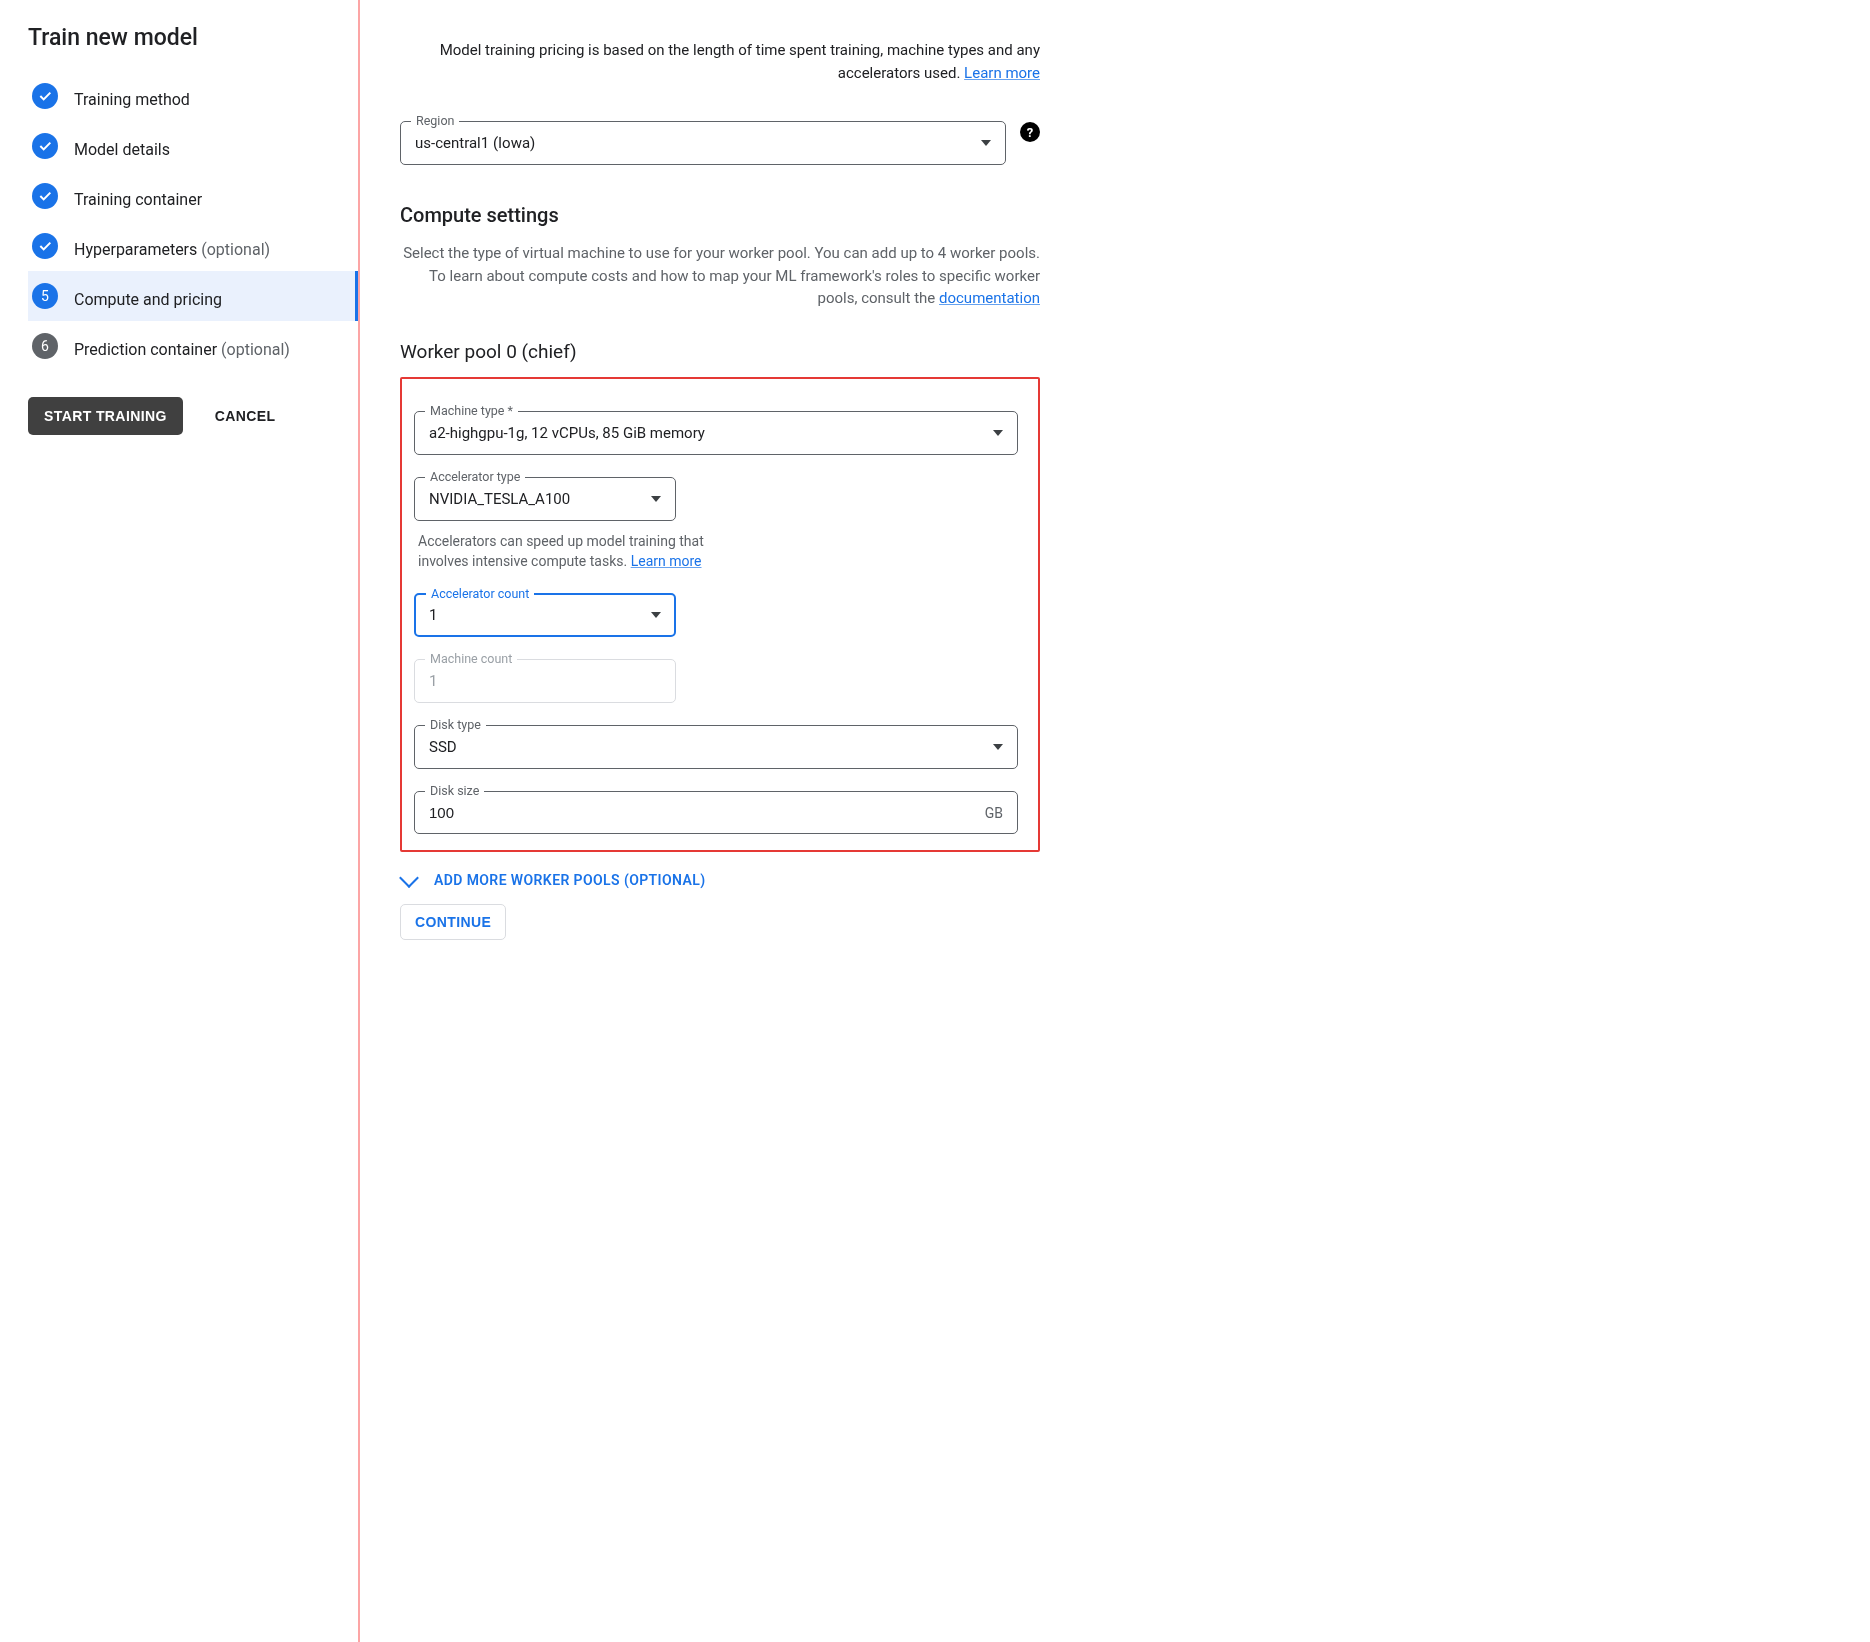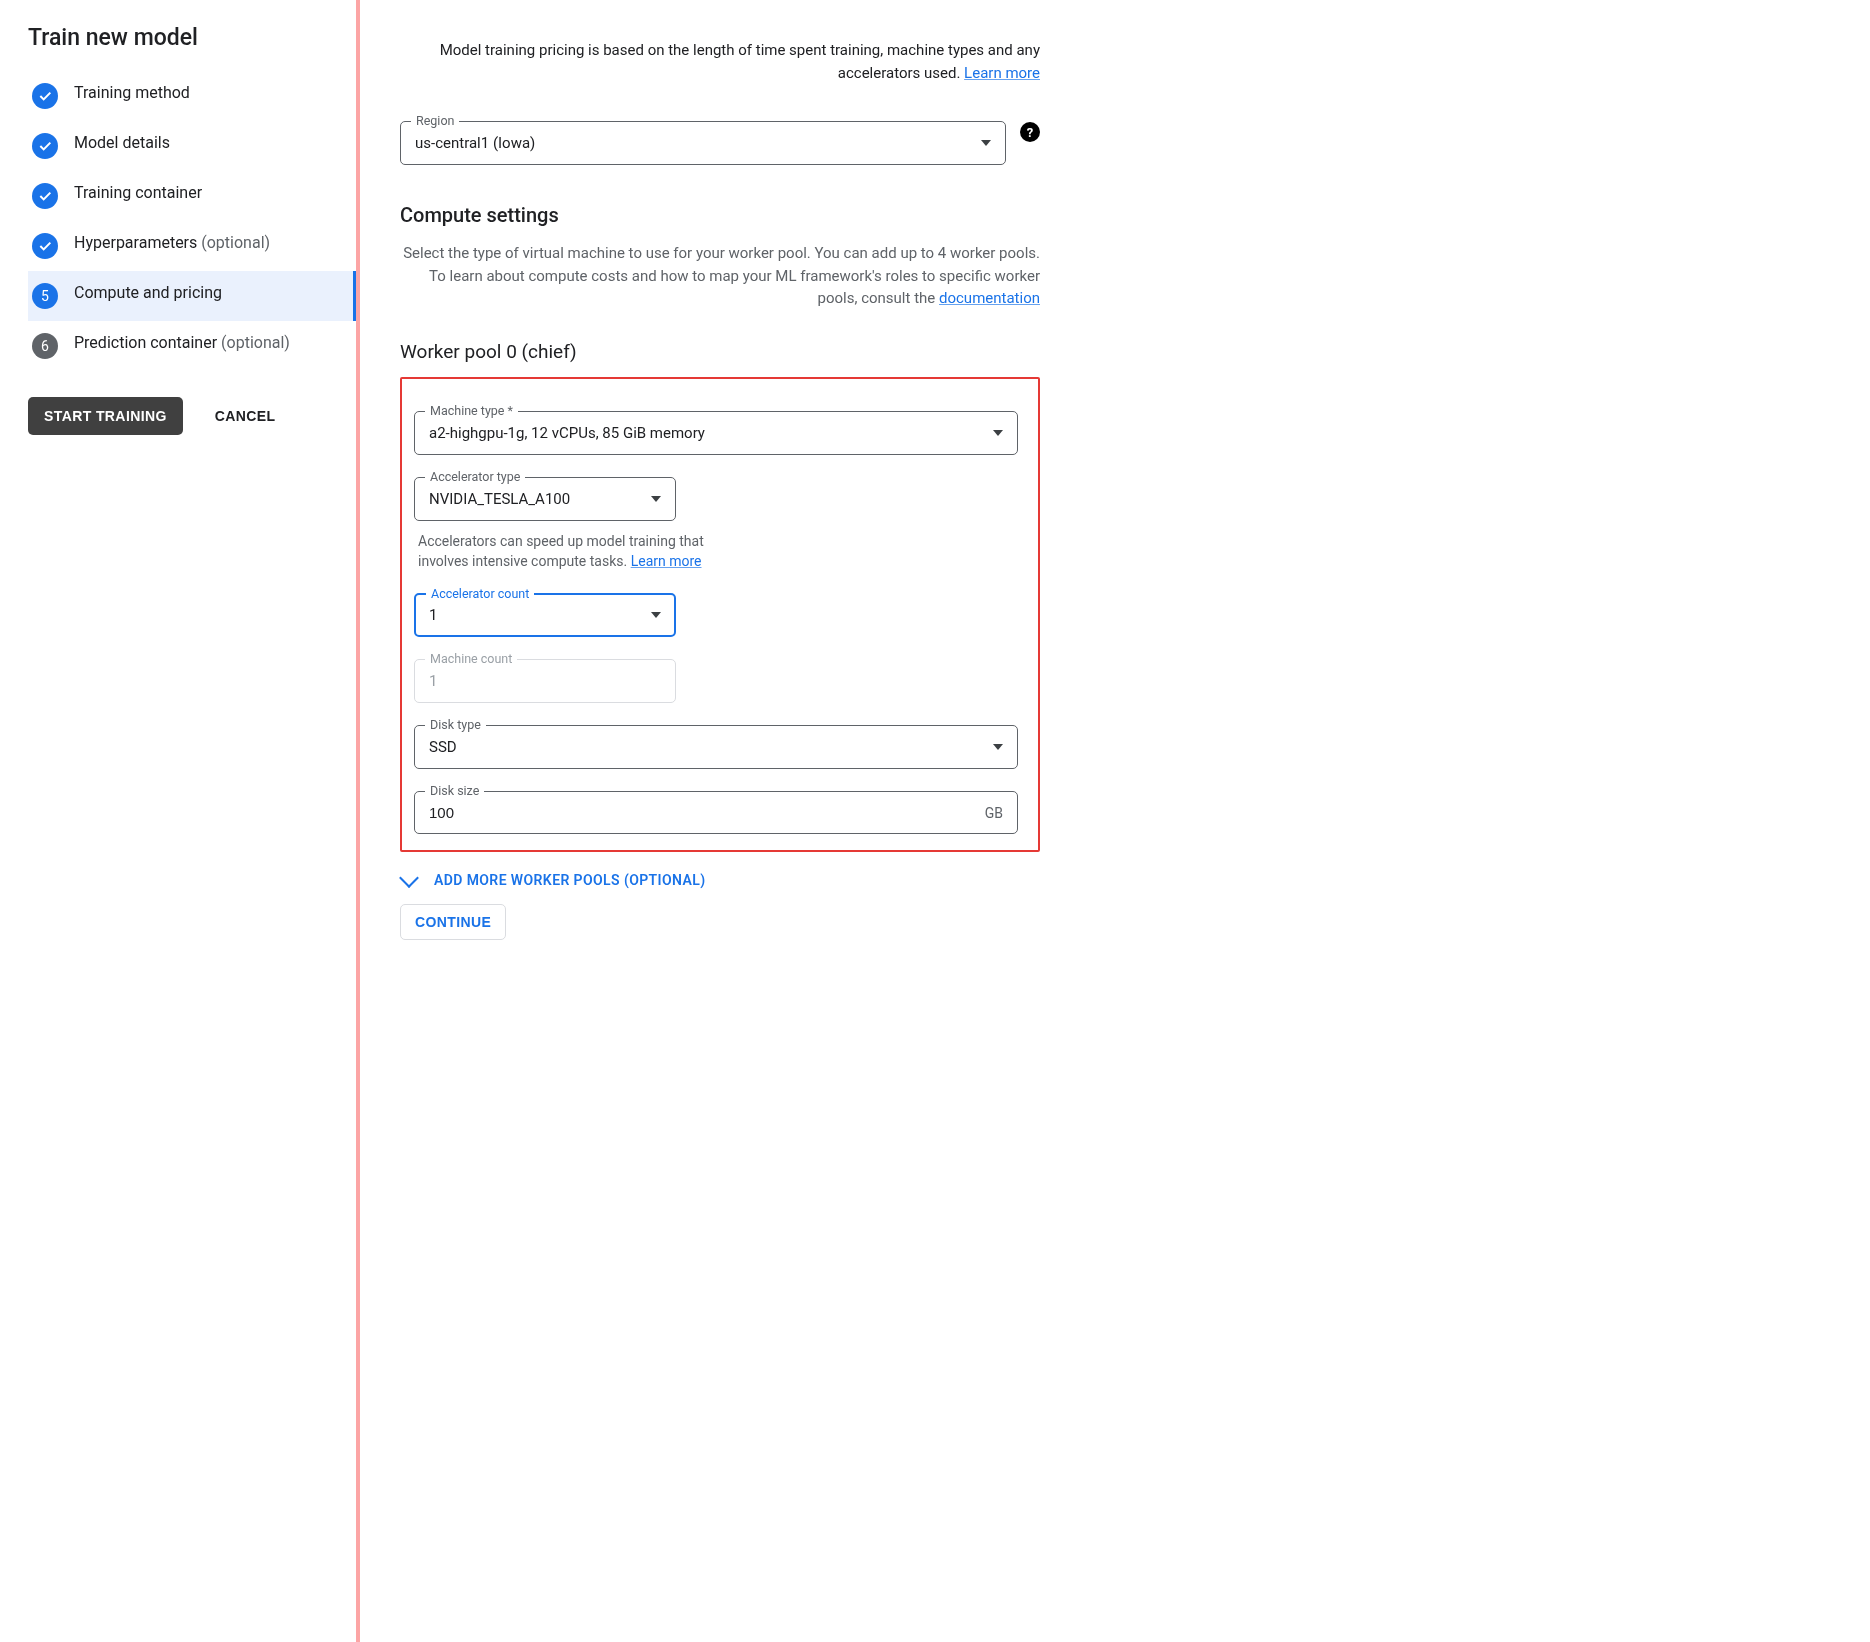--- a/index.html
+++ b/index.html
@@ -11,30 +11,30 @@
     font-size: 14px;
   }
   .page {
     display: flex;
     min-height: 100vh;
   }
   .sidebar {
     width: 360px;
     min-width: 360px;
     padding: 20px 0 20px 28px;
-    border-right: 4px solid #fca5a5;
+    border-right: 2px solid #fca5a5;
   }
   .sidebar h1 {
     font-size: 23px;
     font-weight: 500;
     margin: 4px 0 20px 0;
   }
   .step {
     display: flex;
-    align-items: flex-start;
+    align-items: flex-end;
     padding: 12px 8px 12px 4px;
     cursor: pointer;
     position: relative;
   }
   .step.active {
     background: #eaf1fd;
   }
   .step.active::after {
     content: "";
     position: absolute;

